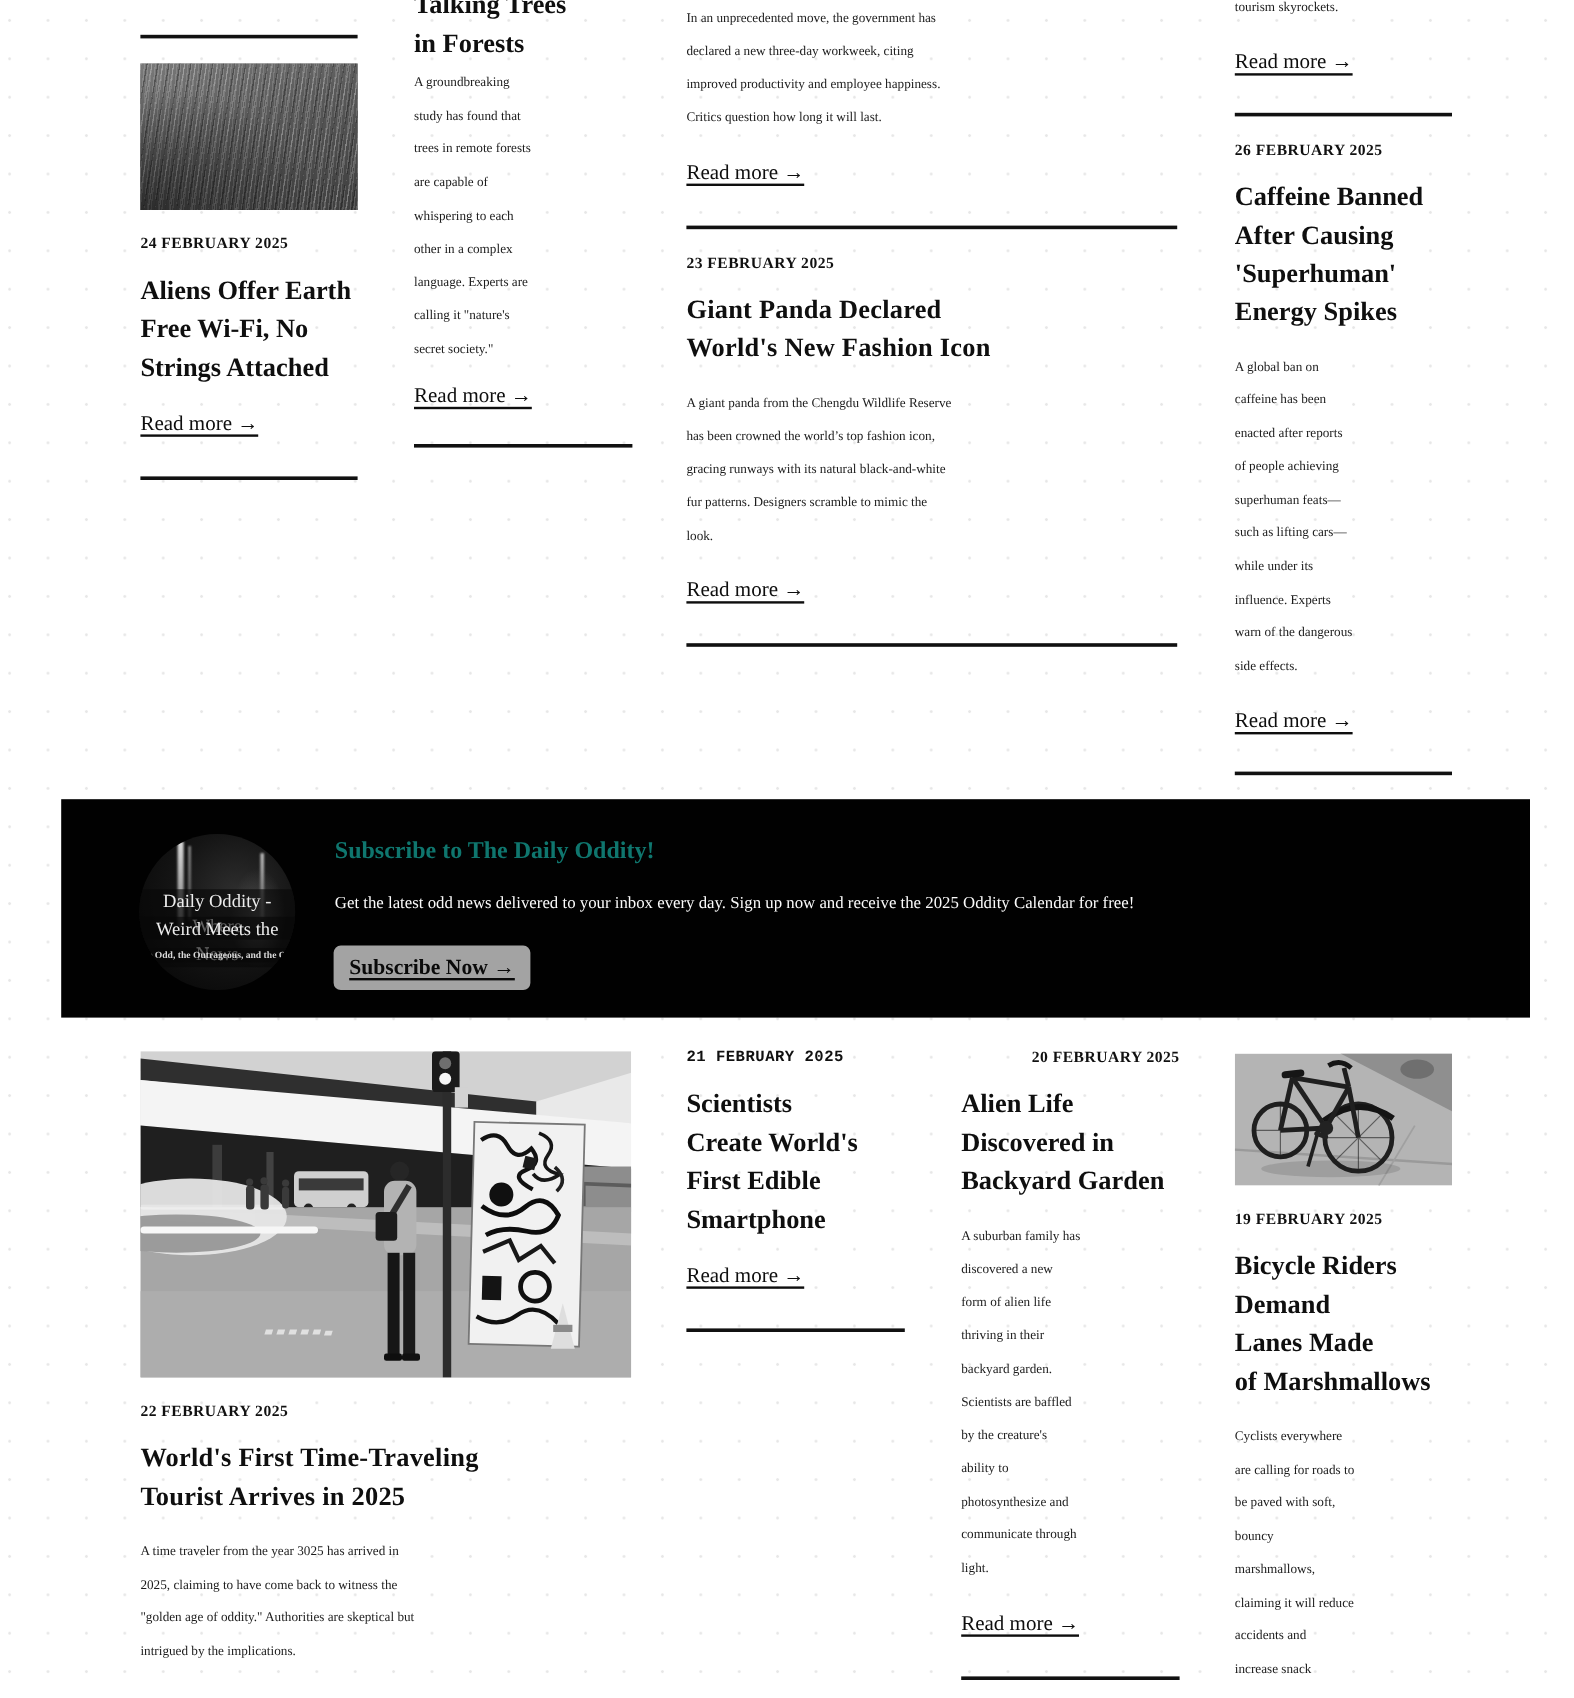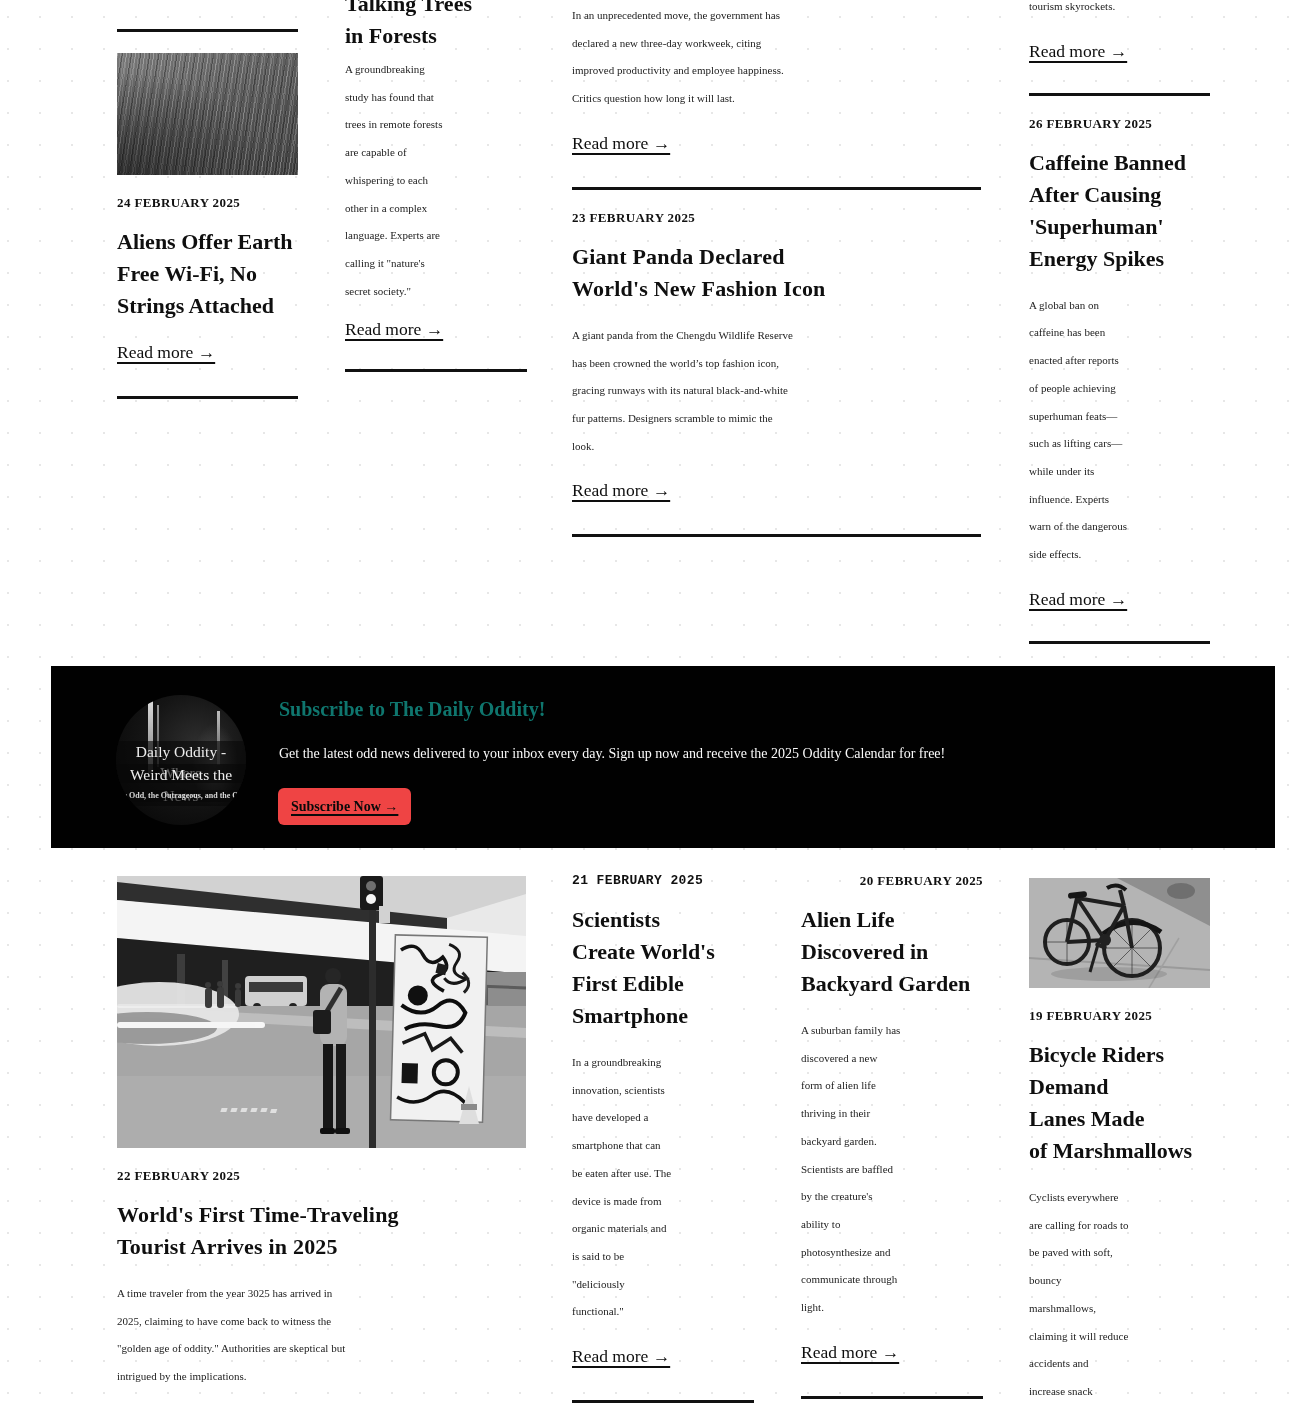--- a/index.html
+++ b/index.html
@@ -36,22 +36,22 @@
     background:radial-gradient(circle at 62% 38%, #2e2e2e 0%, #151515 45%, #040404 100%);}
   .logo .streak{position:absolute;background:linear-gradient(#ffffff,#8a8a8a);filter:blur(.7px);}
   .logo .blob{position:absolute;left:76px;top:28px;width:46px;height:84px;border-radius:50%;
     background:radial-gradient(#6c6c6c, rgba(0,0,0,0) 70%);opacity:.55;}
   .logo-line{position:absolute;left:0;width:100%;text-align:center;color:#ededed;background:rgba(8,8,8,.62);}
   .logo-l1{top:46px;font-size:15.5px;line-height:21px;}
   .logo-l2{top:69px;font-size:15.5px;line-height:21px;}
   .logo-l3{top:95px;font-size:8px;line-height:12px;font-weight:700;color:#d8d8d8;}
   .banner-heading{position:absolute;left:228px;top:30px;font-weight:700;font-size:20px;line-height:26px;color:#0f766e;}
   .banner-sub{position:absolute;left:228px;top:74px;font-size:14px;line-height:28px;color:#fbfbfb;white-space:pre;}
-  .subscribe-btn{position:absolute;left:227px;top:122px;display:inline-block;background:#ef4444;color:#0a0a0a;
-    font-weight:700;font-size:14px;line-height:21px;padding:8px 13px;border-radius:6px;
+  .subscribe-btn{position:absolute;left:227px;top:122px;display:inline-block;background:#a3a3a3;color:#0a0a0a;
+    font-weight:700;font-size:18px;line-height:21px;padding:8px 13px;border-radius:6px;
     text-decoration:underline;text-decoration-thickness:2px;text-underline-offset:3px;cursor:pointer;}
 </style>
 </head>
 <body>
 
 <div class="canvas">
 
   <div class="col" style="left:117px;top:0;width:181px;">
     <div class="rule" style="margin-top:29px;"></div>
     <div class="fur photo"></div>
@@ -219,30 +219,20 @@
 "golden age of oddity." Authorities are skeptical but
 intrigued by the implications.</div>
   </div>
 
   <div class="col" style="left:572px;top:873px;width:182px;">
     <div class="date" style="margin-top:0;font-family:Liberation Mono, monospace;">21 FEBRUARY 2025</div>
     <div class="headline">Scientists
 Create World's
 First Edible
 Smartphone</div>
-    <div class="bodytext">In a groundbreaking
-innovation, scientists
-have developed a
-smartphone that can
-be eaten after use. The
-device is made from
-organic materials and
-is said to be
-"deliciously
-functional."</div>
     <a class="readmore">Read more →</a>
     <div class="rule after"></div>
   </div>
 
   <div class="col" style="left:801px;top:873px;width:182px;">
     <div class="date" style="margin-top:0;text-align:right;">20 FEBRUARY 2025</div>
     <div class="headline">Alien Life
 Discovered in
 Backyard Garden</div>
     <div class="bodytext">A suburban family has

